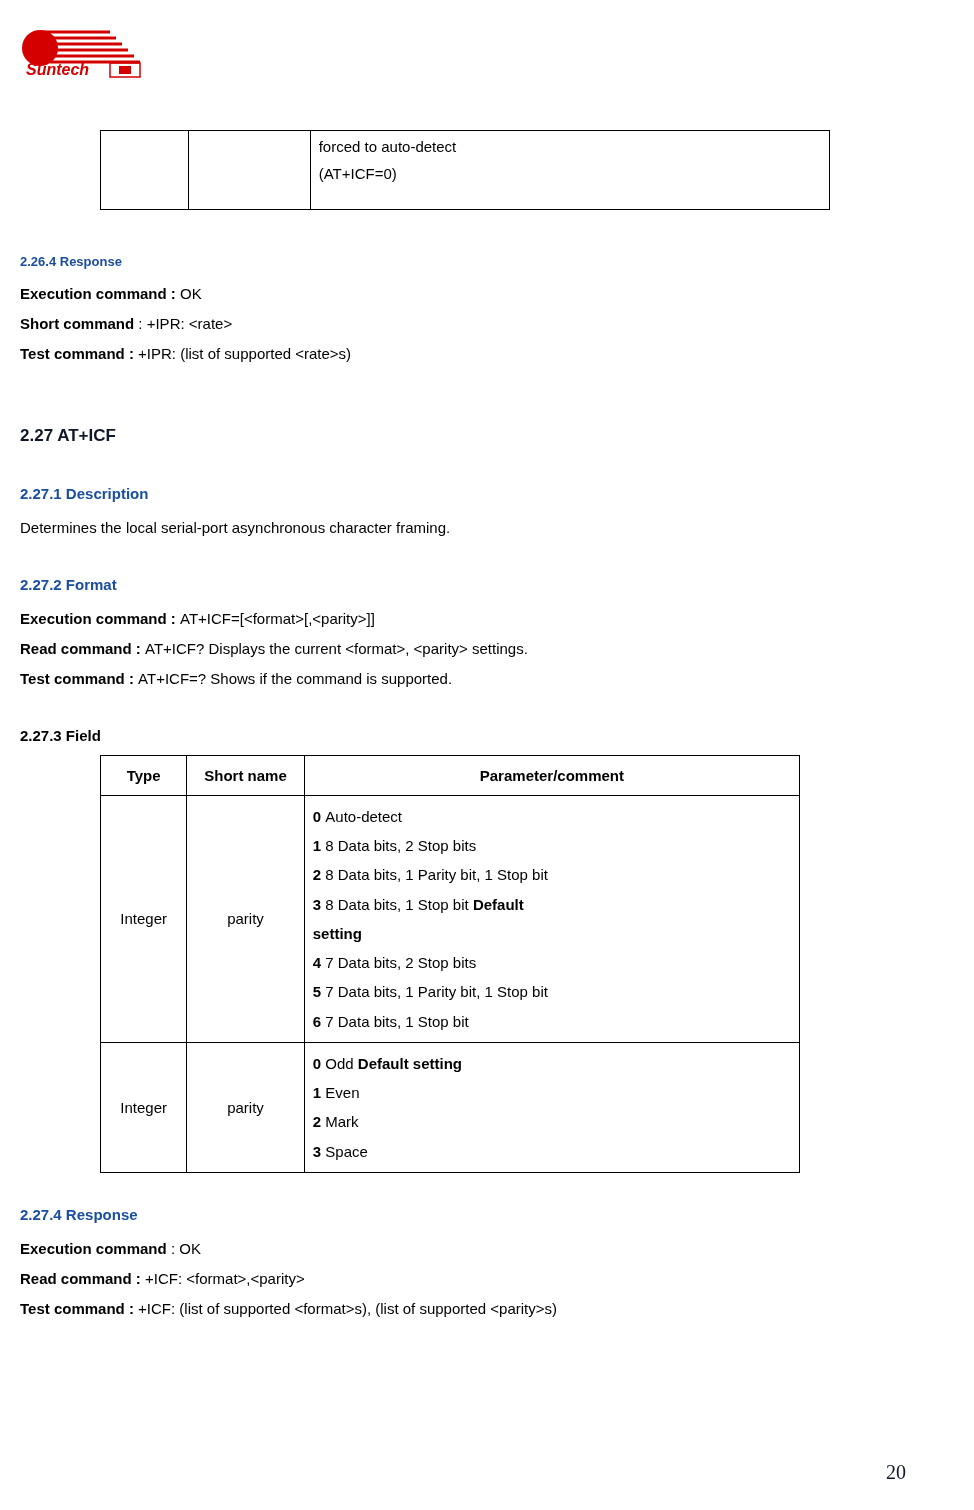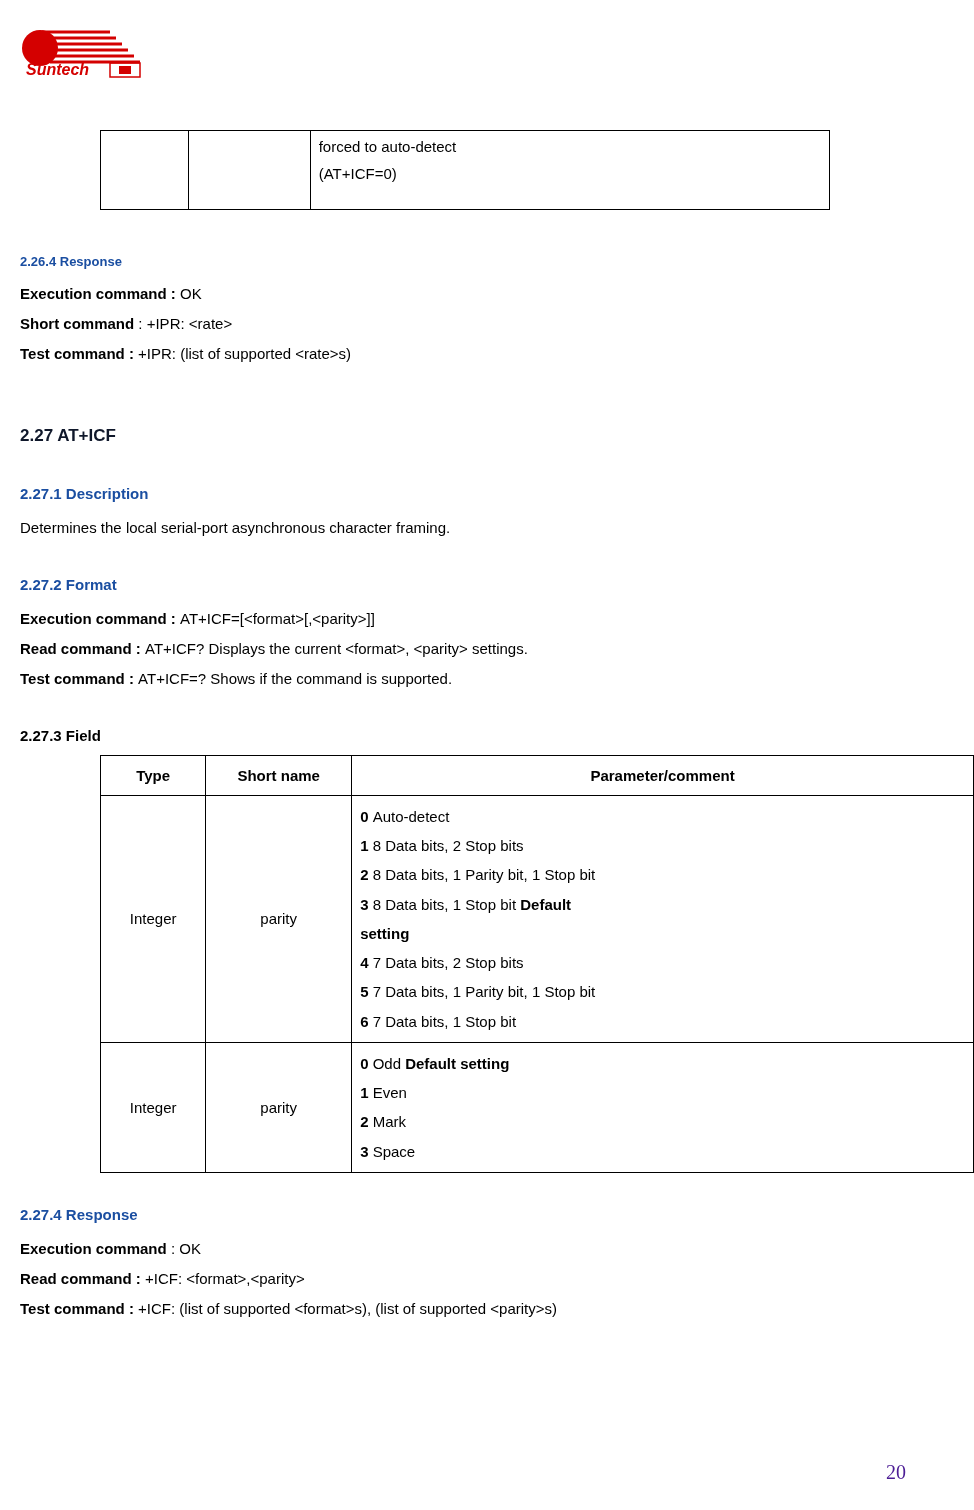--- a/index.html
+++ b/index.html
@@ -26,29 +26,29 @@
 
     .section-heading-blue { color: #1a4ea1; font-weight: bold; font-size: 13px; margin-top: 6px; margin-bottom: 6px; }
     .section-heading-blue2 { color: #0f172a; font-weight: bold; font-size: 17px; margin-top: 52px; margin-bottom: 28px; }
     .section-heading-sm { color: #1a4ea1; font-weight: bold; font-size: 15px; margin-top: 28px; margin-bottom: 6px; }
     .field-heading { color: #000000; font-weight: bold; font-size: 15px; margin-top: 28px; margin-bottom: 6px; }
 
     .body-line { font-size: 15px; line-height: 2; }
     .body-line .bold { font-weight: bold; }
 
     .field-table { margin-left: 80px; margin-top: 2px; }
-    .field-table table { border-collapse: collapse; width: 874px; }
+    .field-table table { border-collapse: collapse; width: 700px; }
     .field-table th, .field-table td { border: 1px solid #000; padding: 6px 8px; font-size: 15px; }
     .field-table th { text-align: center; font-weight: bold; }
     .field-table td.c1 { width: 88px; text-align: center; vertical-align: middle; }
     .field-table td.c2 { width: 122px; text-align: center; vertical-align: middle; }
     .field-table td.c3 { width: 520px; text-align: left; vertical-align: top; line-height: 1.95; margin-left: 35px; }
     .b { font-weight: bold; }
 
-    .page-number { position: absolute; right: 68px; bottom: 20px; font-family: "Times New Roman", serif; font-size: 20px; color: #4c1d95; }
+    .page-number { position: absolute; right: 68px; bottom: 20px; font-family: "Times New Roman", serif; font-size: 20px; color: #0f172a; }
   </style>
 </head>
 <body>
 
 <div class="header">
   <div class="logo">
     <svg width="130" height="50" viewBox="0 0 130 50">
       <circle cx="20" cy="18" r="18" fill="#d40000"></circle>
       <path d="M 22 2 L 90 2 M 20 8 L 96 8 M 20 14 L 102 14 M 22 20 L 108 20 M 25 26 L 114 26 M 30 32 L 120 32" stroke="#d40000" stroke-width="3" fill="none"></path>
       <text x="6" y="45" font-family="Arial" font-size="16" font-weight="bold" font-style="italic" fill="#d40000">Suntech</text>

